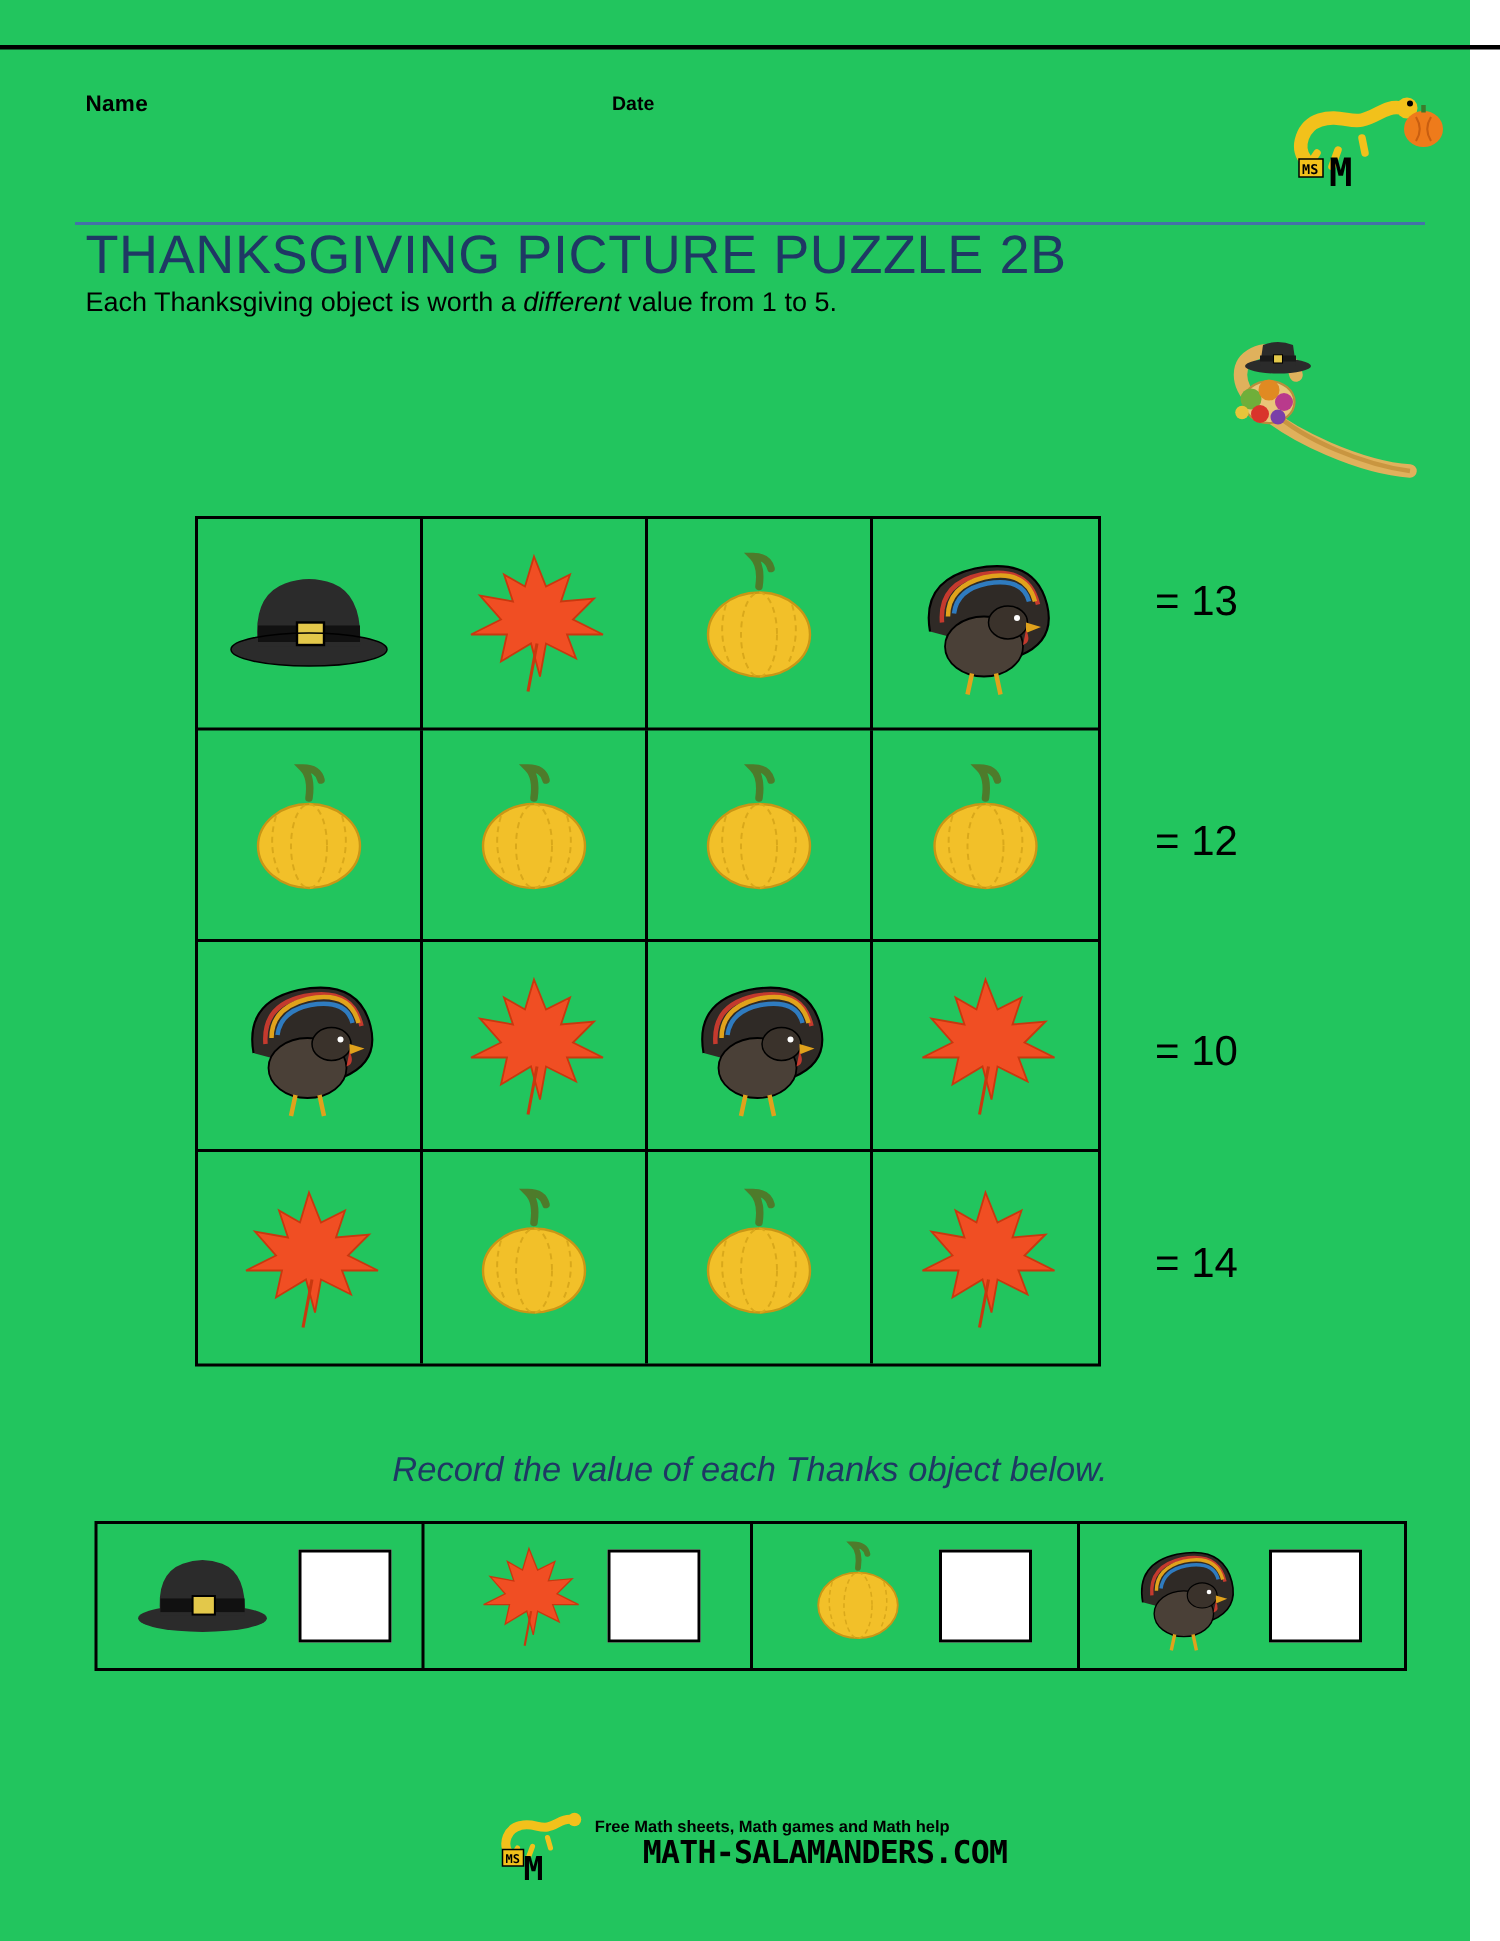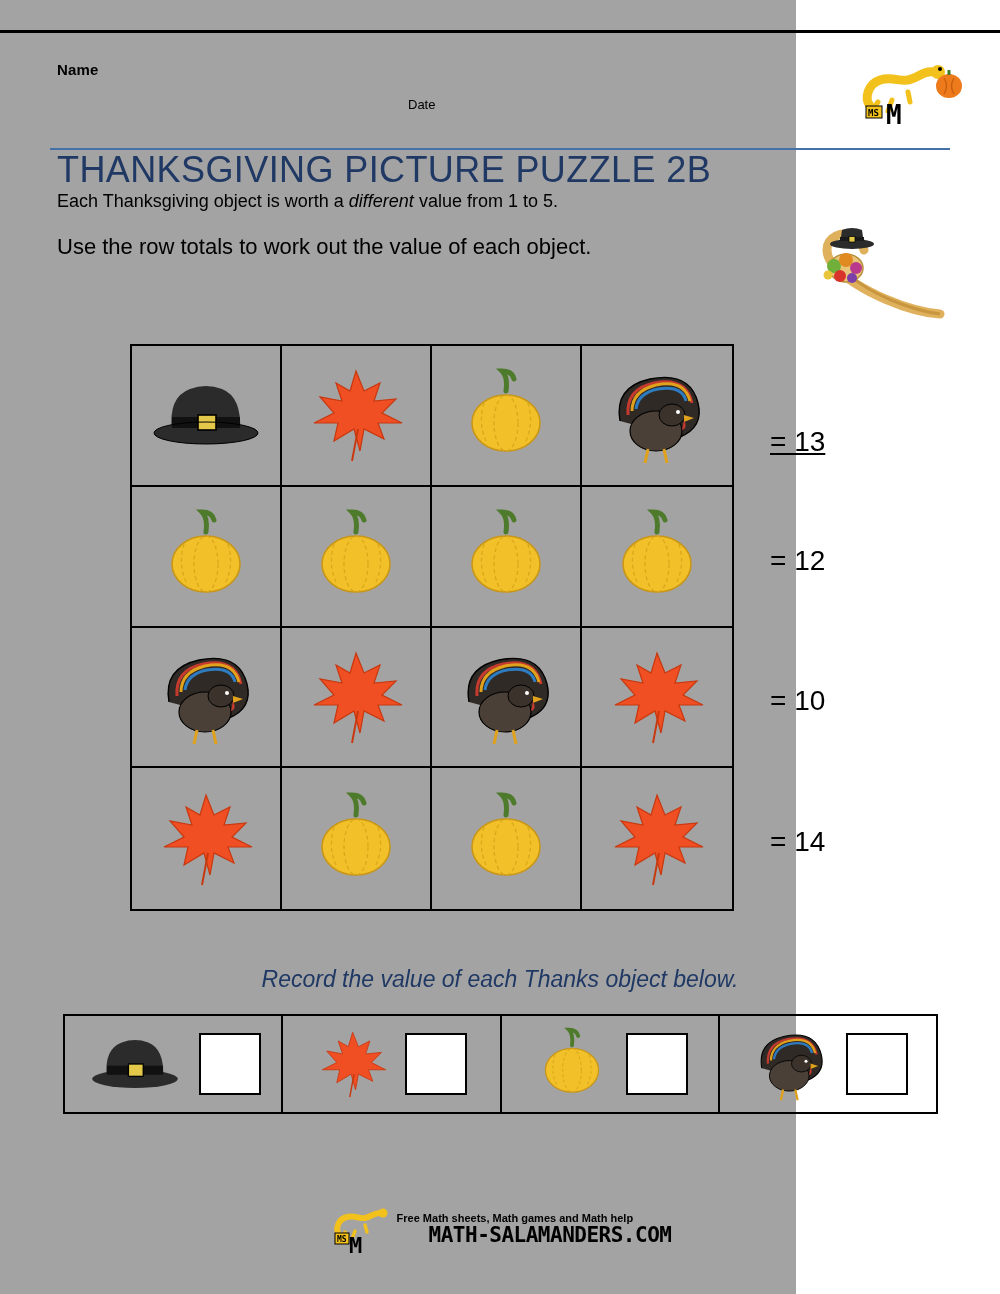--- a/index.html
+++ b/index.html
@@ -11,23 +11,23 @@
     width: 1000px;
     height: 1294px;
     position: relative;
     font-family: "Liberation Sans", sans-serif;
     color: #000;
     overflow: hidden;
   }
   .page {
     position: absolute;
     left: 0; top: 0;
-    width: 796px;
+    width: 980px;
     height: 1294px;
-    background: #a3a3a3;
+    background: #22c55e;
     box-sizing: border-box;
   }
   
   .top-rule {
     position: absolute;
     left: 0; top: 30px;
     width: 1000px;
     height: 3px;
     background: #000;
   }
@@ -35,22 +35,21 @@
     position: absolute;
     left: 57px; top: 61px;
     font-size: 15px;
     font-weight: bold;
     letter-spacing: 0.2px;
   }
   .date-label {
     position: absolute;
     left: 408px; top: 61px;
     font-size: 13px;
-    font-weight: normal;
-    margin-top: 36px;
+    font-weight: bold;
   }
   .title {
     position: absolute;
     left: 57px; top: 105px;
     font-size: 36px;
     color: #1F3864;
     letter-spacing: 0.4px;
     white-space: nowrap;
     margin-top: 44px;
   }
@@ -101,21 +100,21 @@
   .cell:nth-child(4n) { border-right: none; }
   .cell:nth-child(n+13) { border-bottom: none; }
 
   .row-total {
     position: absolute;
     left: 770px;
     font-size: 28px;
     color: #000;
     white-space: nowrap;
   }
-  .rt0 { top: 426px; text-decoration: underline; }
+  .rt0 { top: 385px; }
   .rt1 { top: 545px; }
   .rt2 { top: 685px; text-align: right; }
   .rt3 { top: 826px; }
 
   
   .record-caption {
     position: absolute;
     left: 0; top: 966px;
     width: 1000px;
     text-align: center;
@@ -213,21 +212,20 @@
       <text x="16" y="58" font-family="DejaVu Sans Mono, monospace" font-size="9" font-weight="bold" fill="#000">MS</text>
     </svg>
   </div>
 
   <div class="title">THANKSGIVING PICTURE PUZZLE 2B</div>
   <div class="title-rule"></div>
 
   <div class="instr1">
     <span>Each Thanksgiving object is worth a </span><em>different</em><span> value from 1 to 5.</span>
   </div>
-  <div class="instr2">Use the row totals to work out the value of each object.</div>
 
   <div style="position:absolute; left:790px; top:222px;">
     <svg width="160" height="100" viewBox="0 0 160 100">
       <path d="M150 92 C120 90 70 70 46 46 C34 34 34 20 46 14 C58 8 72 16 74 28" fill="none" stroke="#E0B15C" stroke-width="9" stroke-linecap="round"></path>
       <path d="M150 92 C120 88 80 72 58 52" fill="none" stroke="#C99640" stroke-width="3"></path>
       <ellipse cx="56" cy="46" rx="17" ry="14" fill="#E9C57A" stroke="#B98E3C" stroke-width="1.5"></ellipse>
       <circle cx="44" cy="44" r="7" fill="#6FAF3A"></circle>
       <circle cx="56" cy="38" r="7" fill="#E08A22"></circle>
       <circle cx="66" cy="46" r="6" fill="#B93A8C"></circle>
       <circle cx="50" cy="54" r="6" fill="#D9342B"></circle>

